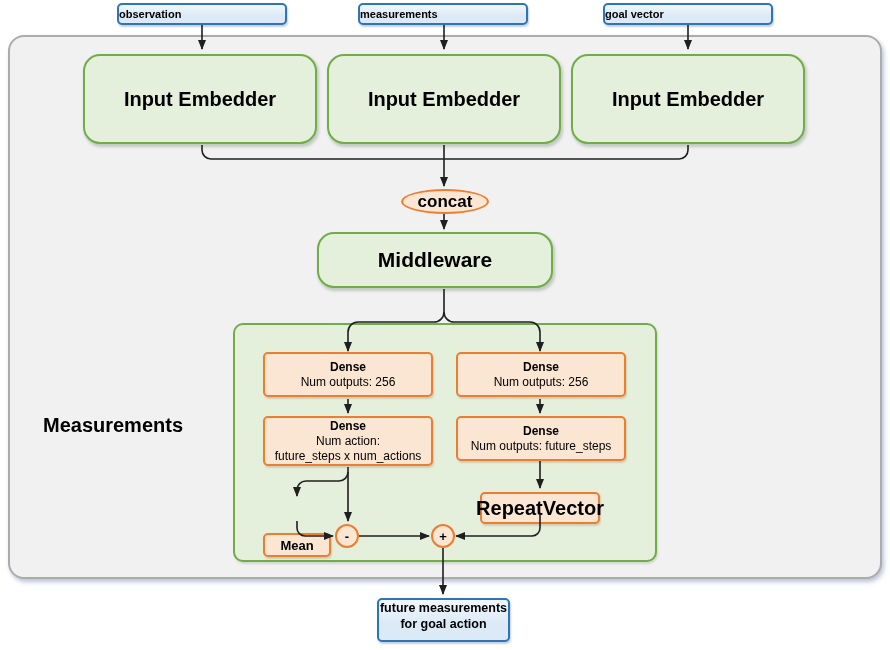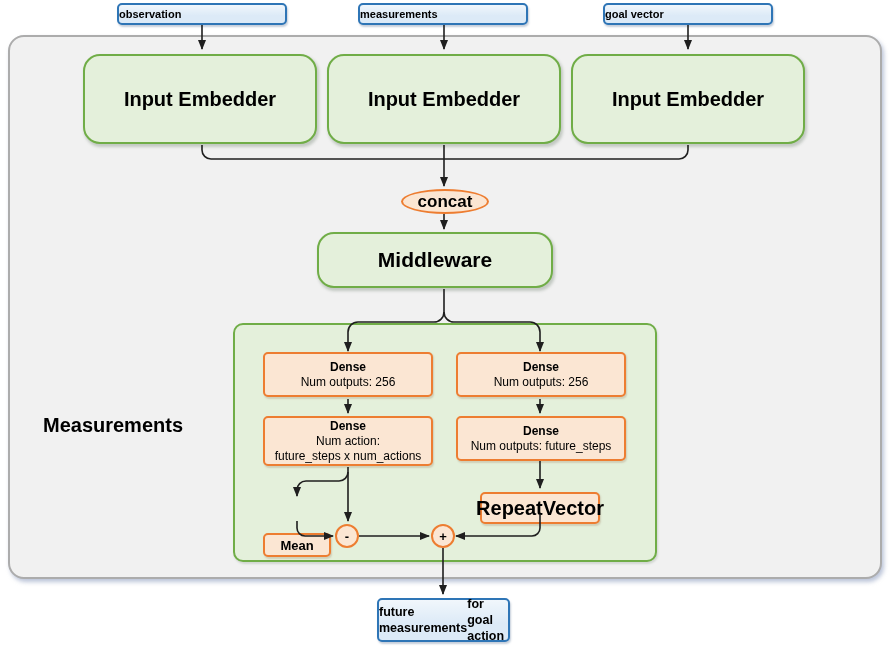--- a/index.html
+++ b/index.html
@@ -30,21 +30,21 @@
   }
   .box-blue{
     background:var(--blue-fill);
     background-image:linear-gradient(rgba(255,255,255,0.6),rgba(255,255,255,0) 60%);
     border:2px solid var(--blue-border);
     border-radius:5px;
     display:flex; align-items:center; justify-content:flex-start;
     font-weight:bold; font-size:11px;
     box-shadow:1px 2px 2px rgba(90,115,150,0.35);
   }
-  .box-blue.multiline{flex-direction:row; line-height:16px; font-size:12.5px;}
+  .box-blue.multiline{flex-direction:column; line-height:16px; font-size:12.5px;}
   .box-green{
     background:var(--green-fill);
     border:2px solid var(--green-border);
     border-radius:17px;
     display:flex; align-items:center; justify-content:center;
     font-weight:bold;
     box-shadow:1.5px 2.5px 3px rgba(110,125,110,0.35);
   }
   .box-orange{
     background:var(--orange-fill);

